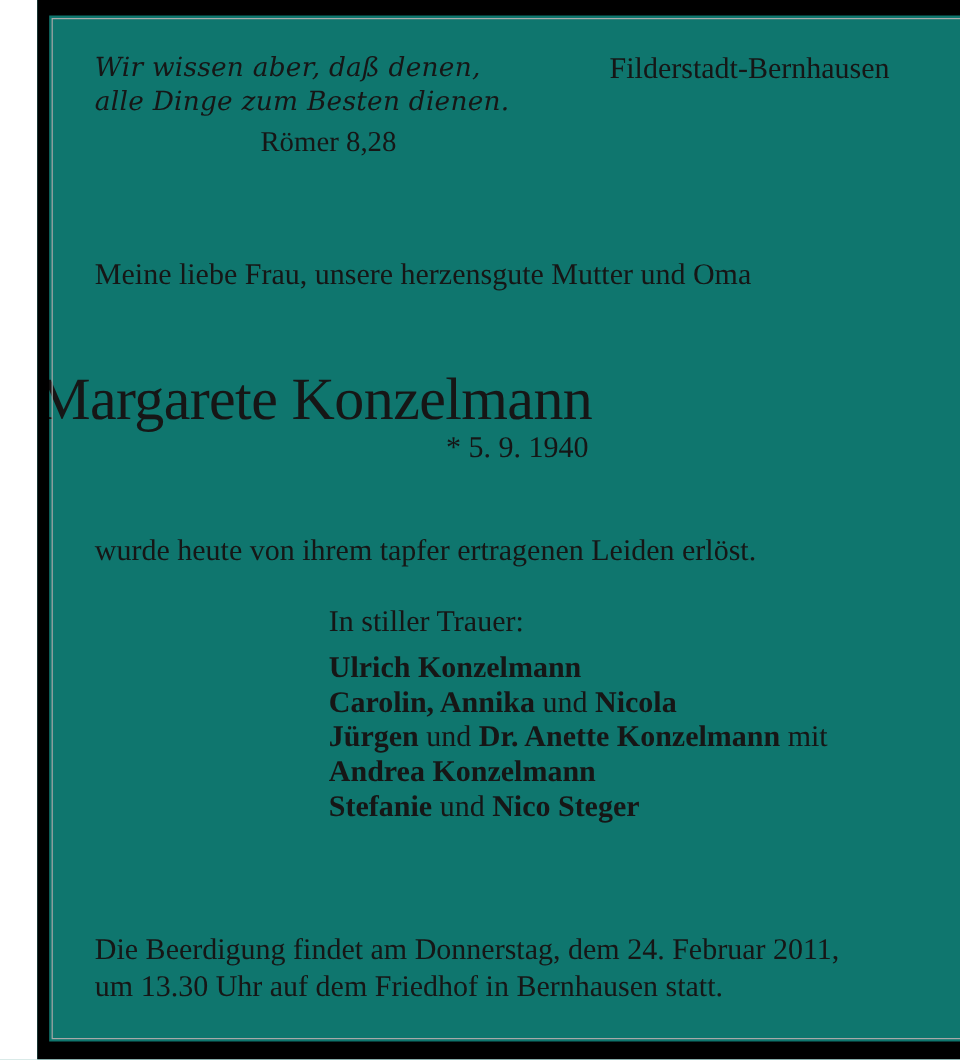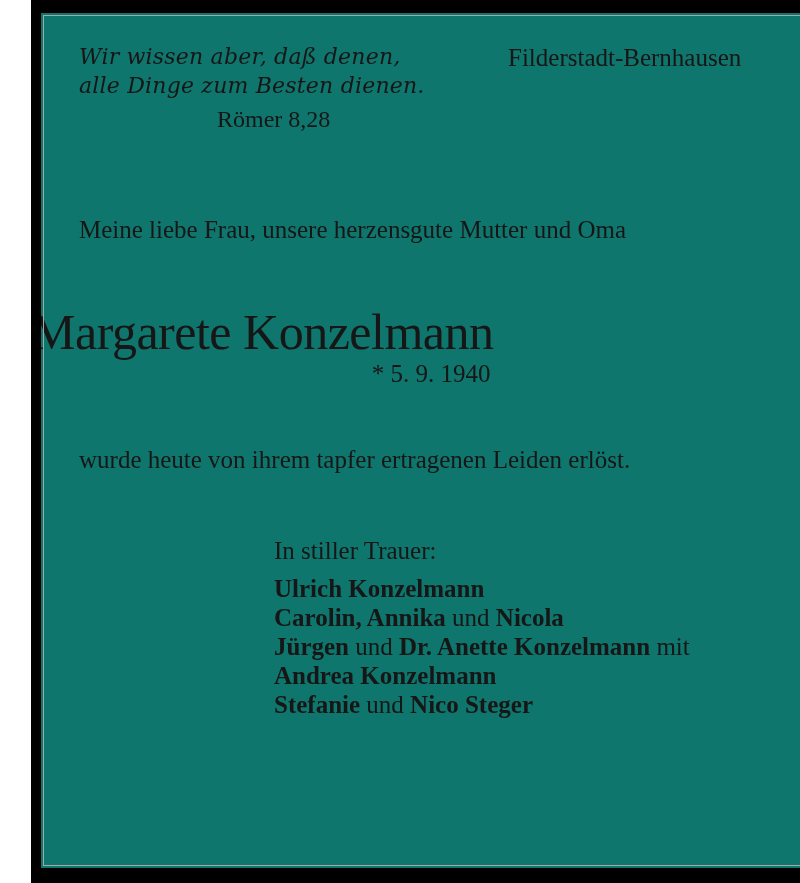--- a/index.html
+++ b/index.html
@@ -88,21 +88,21 @@
   }
   .statement {
     position: absolute;
     left: 48px;
     top: 446px;
     font-size: 25px;
   }
   .trauer {
     position: absolute;
     left: 243px;
-    top: 536px;
+    top: 504px;
     font-size: 25px;
     line-height: 29px;
   }
   .t-label {
     margin-bottom: 9px;
   }
   .m-line .b {
     font-weight: bold;
   }
   .funeral {
@@ -142,13 +142,17 @@
     <div class="t-label">In stiller Trauer:</div>
     <div>
         <div class="m-line"><span class="b">Ulrich Konzelmann</span></div>
         <div class="m-line"><span class="b">Carolin, Annika</span><span> und </span><span class="b">Nicola</span></div>
         <div class="m-line"><span class="b">Jürgen</span><span> und </span><span class="b">Dr. Anette Konzelmann</span><span> mit</span></div>
         <div class="m-line"><span class="b">Andrea Konzelmann</span></div>
         <div class="m-line"><span class="b">Stefanie</span><span> und </span><span class="b">Nico Steger</span></div>
       </div>
   </div>
 
+  <div class="funeral">
+    <div>Die Beerdigung findet am Donnerstag, dem 24. Februar 2011,</div>
+    <div>um 13.30 Uhr auf dem Friedhof in Bernhausen statt.</div>
+  </div>
 </div>
 
 </body></html>

